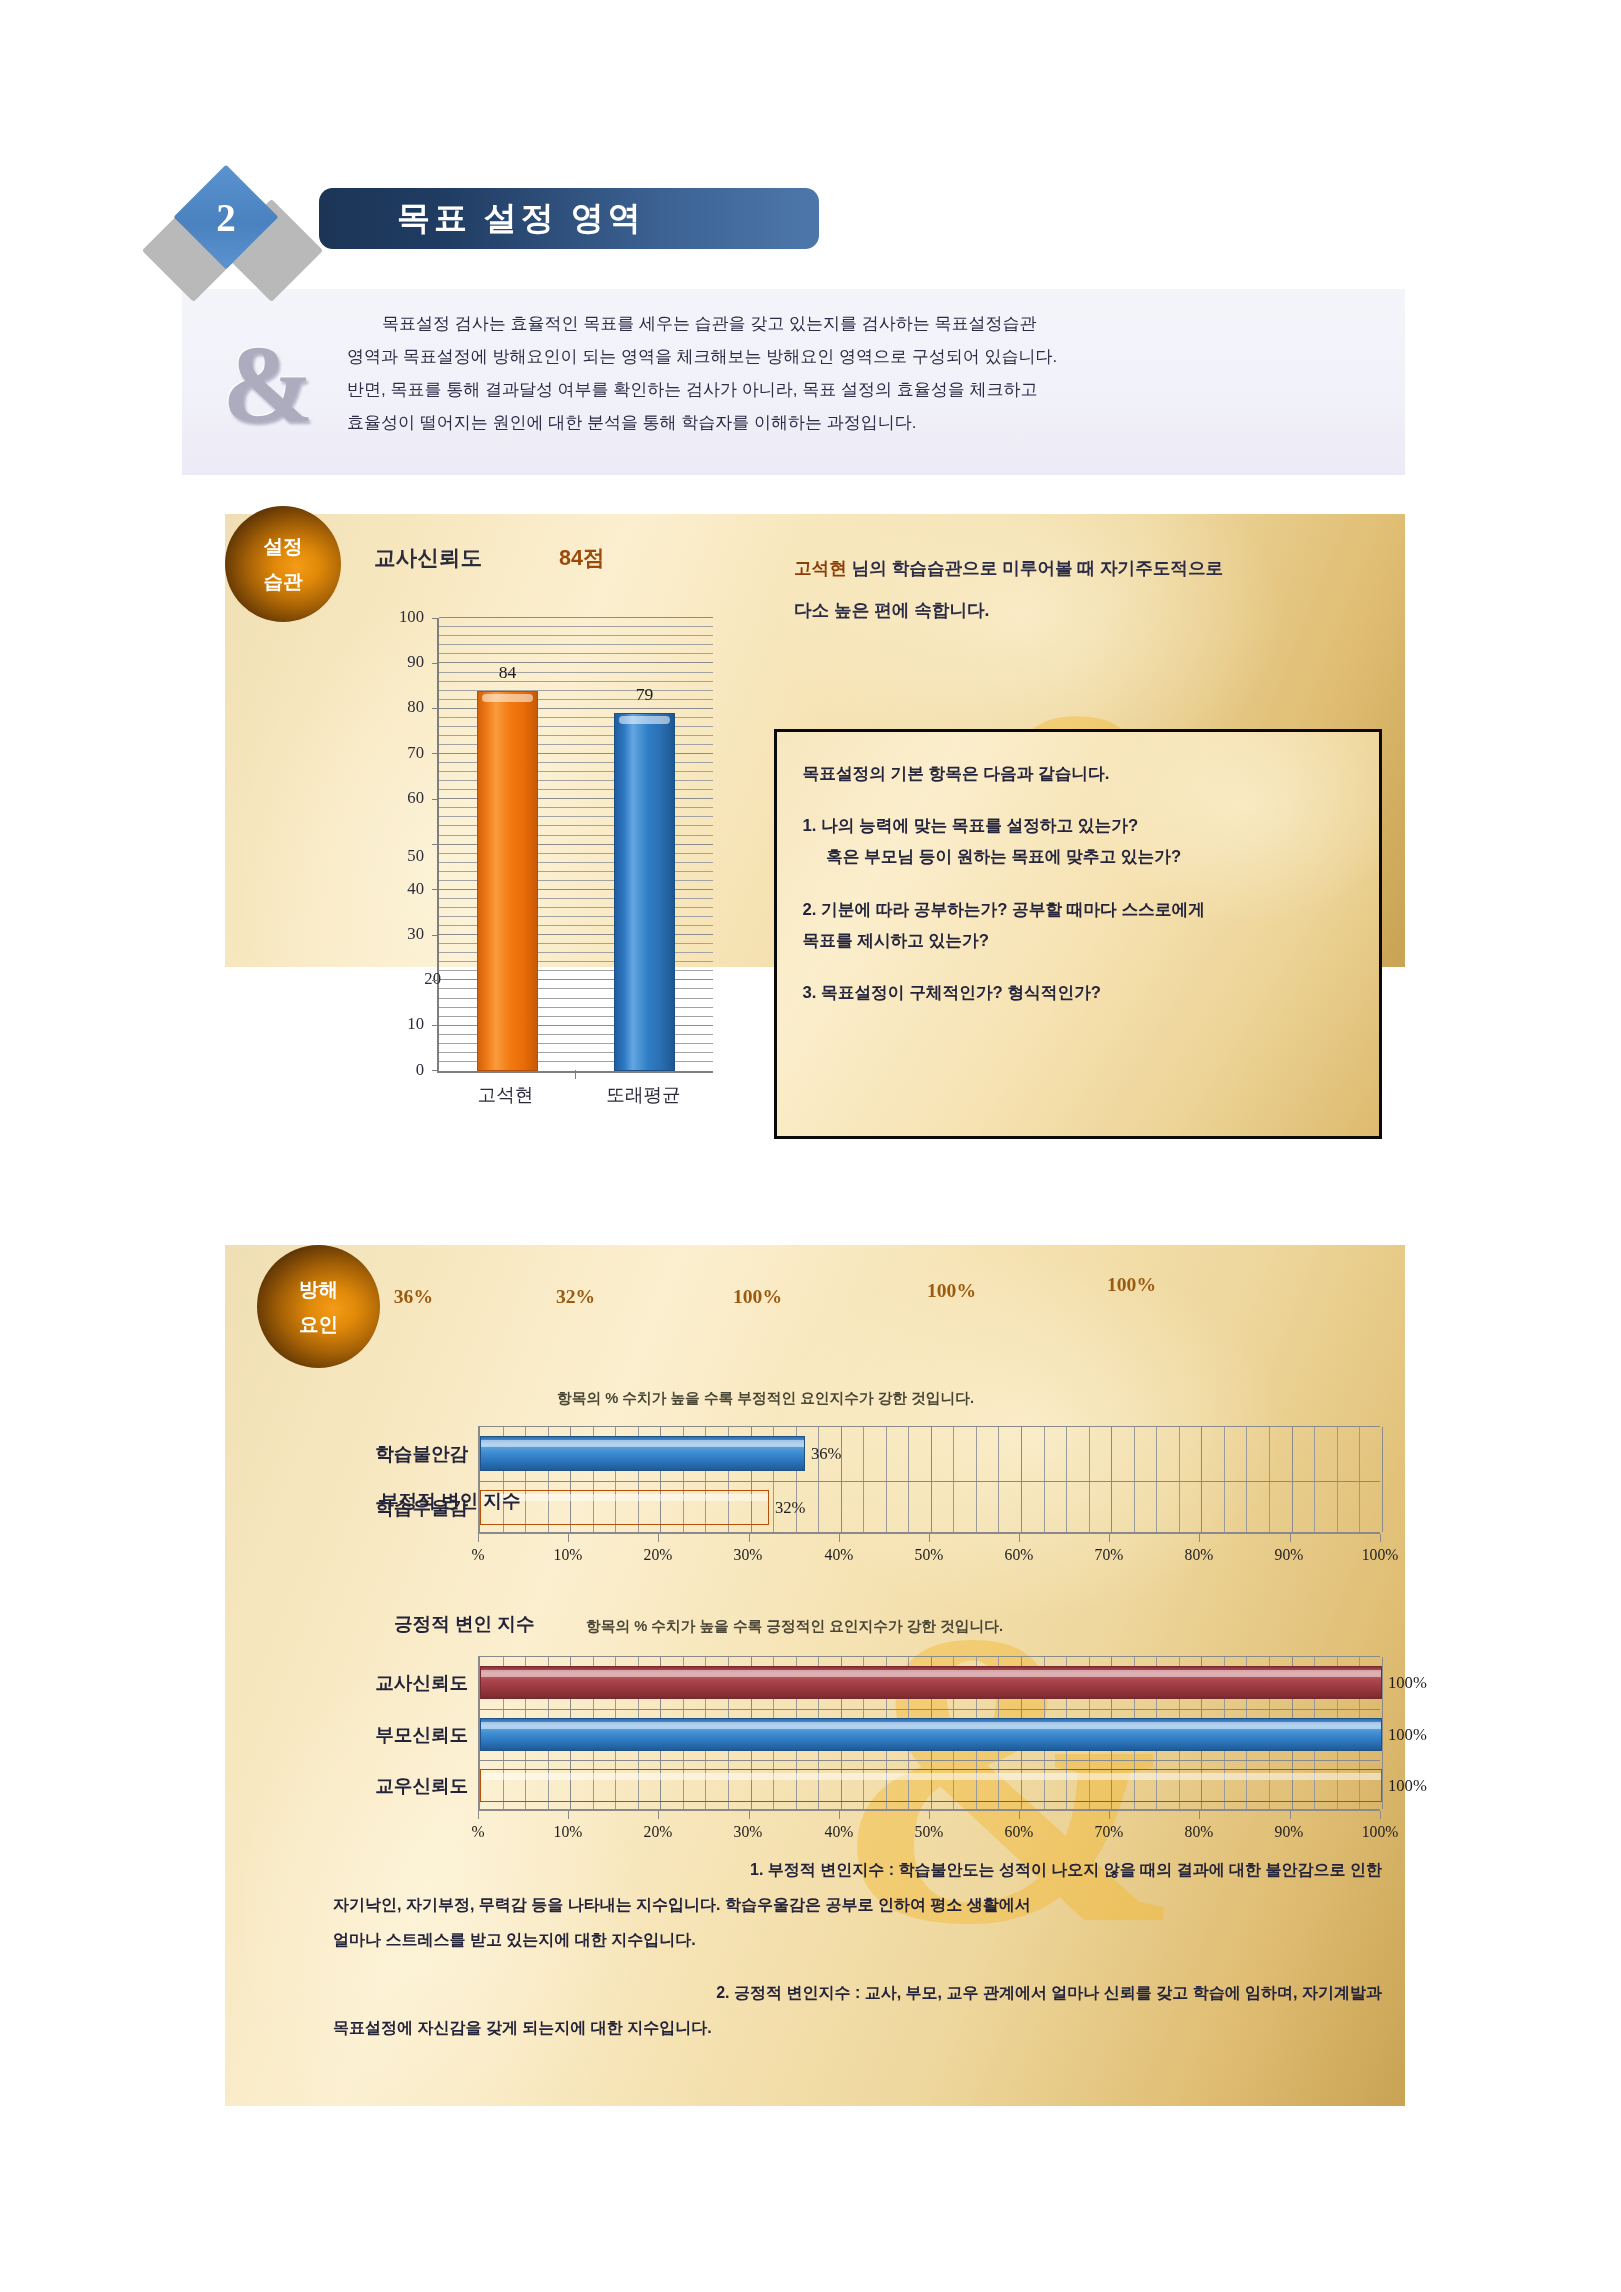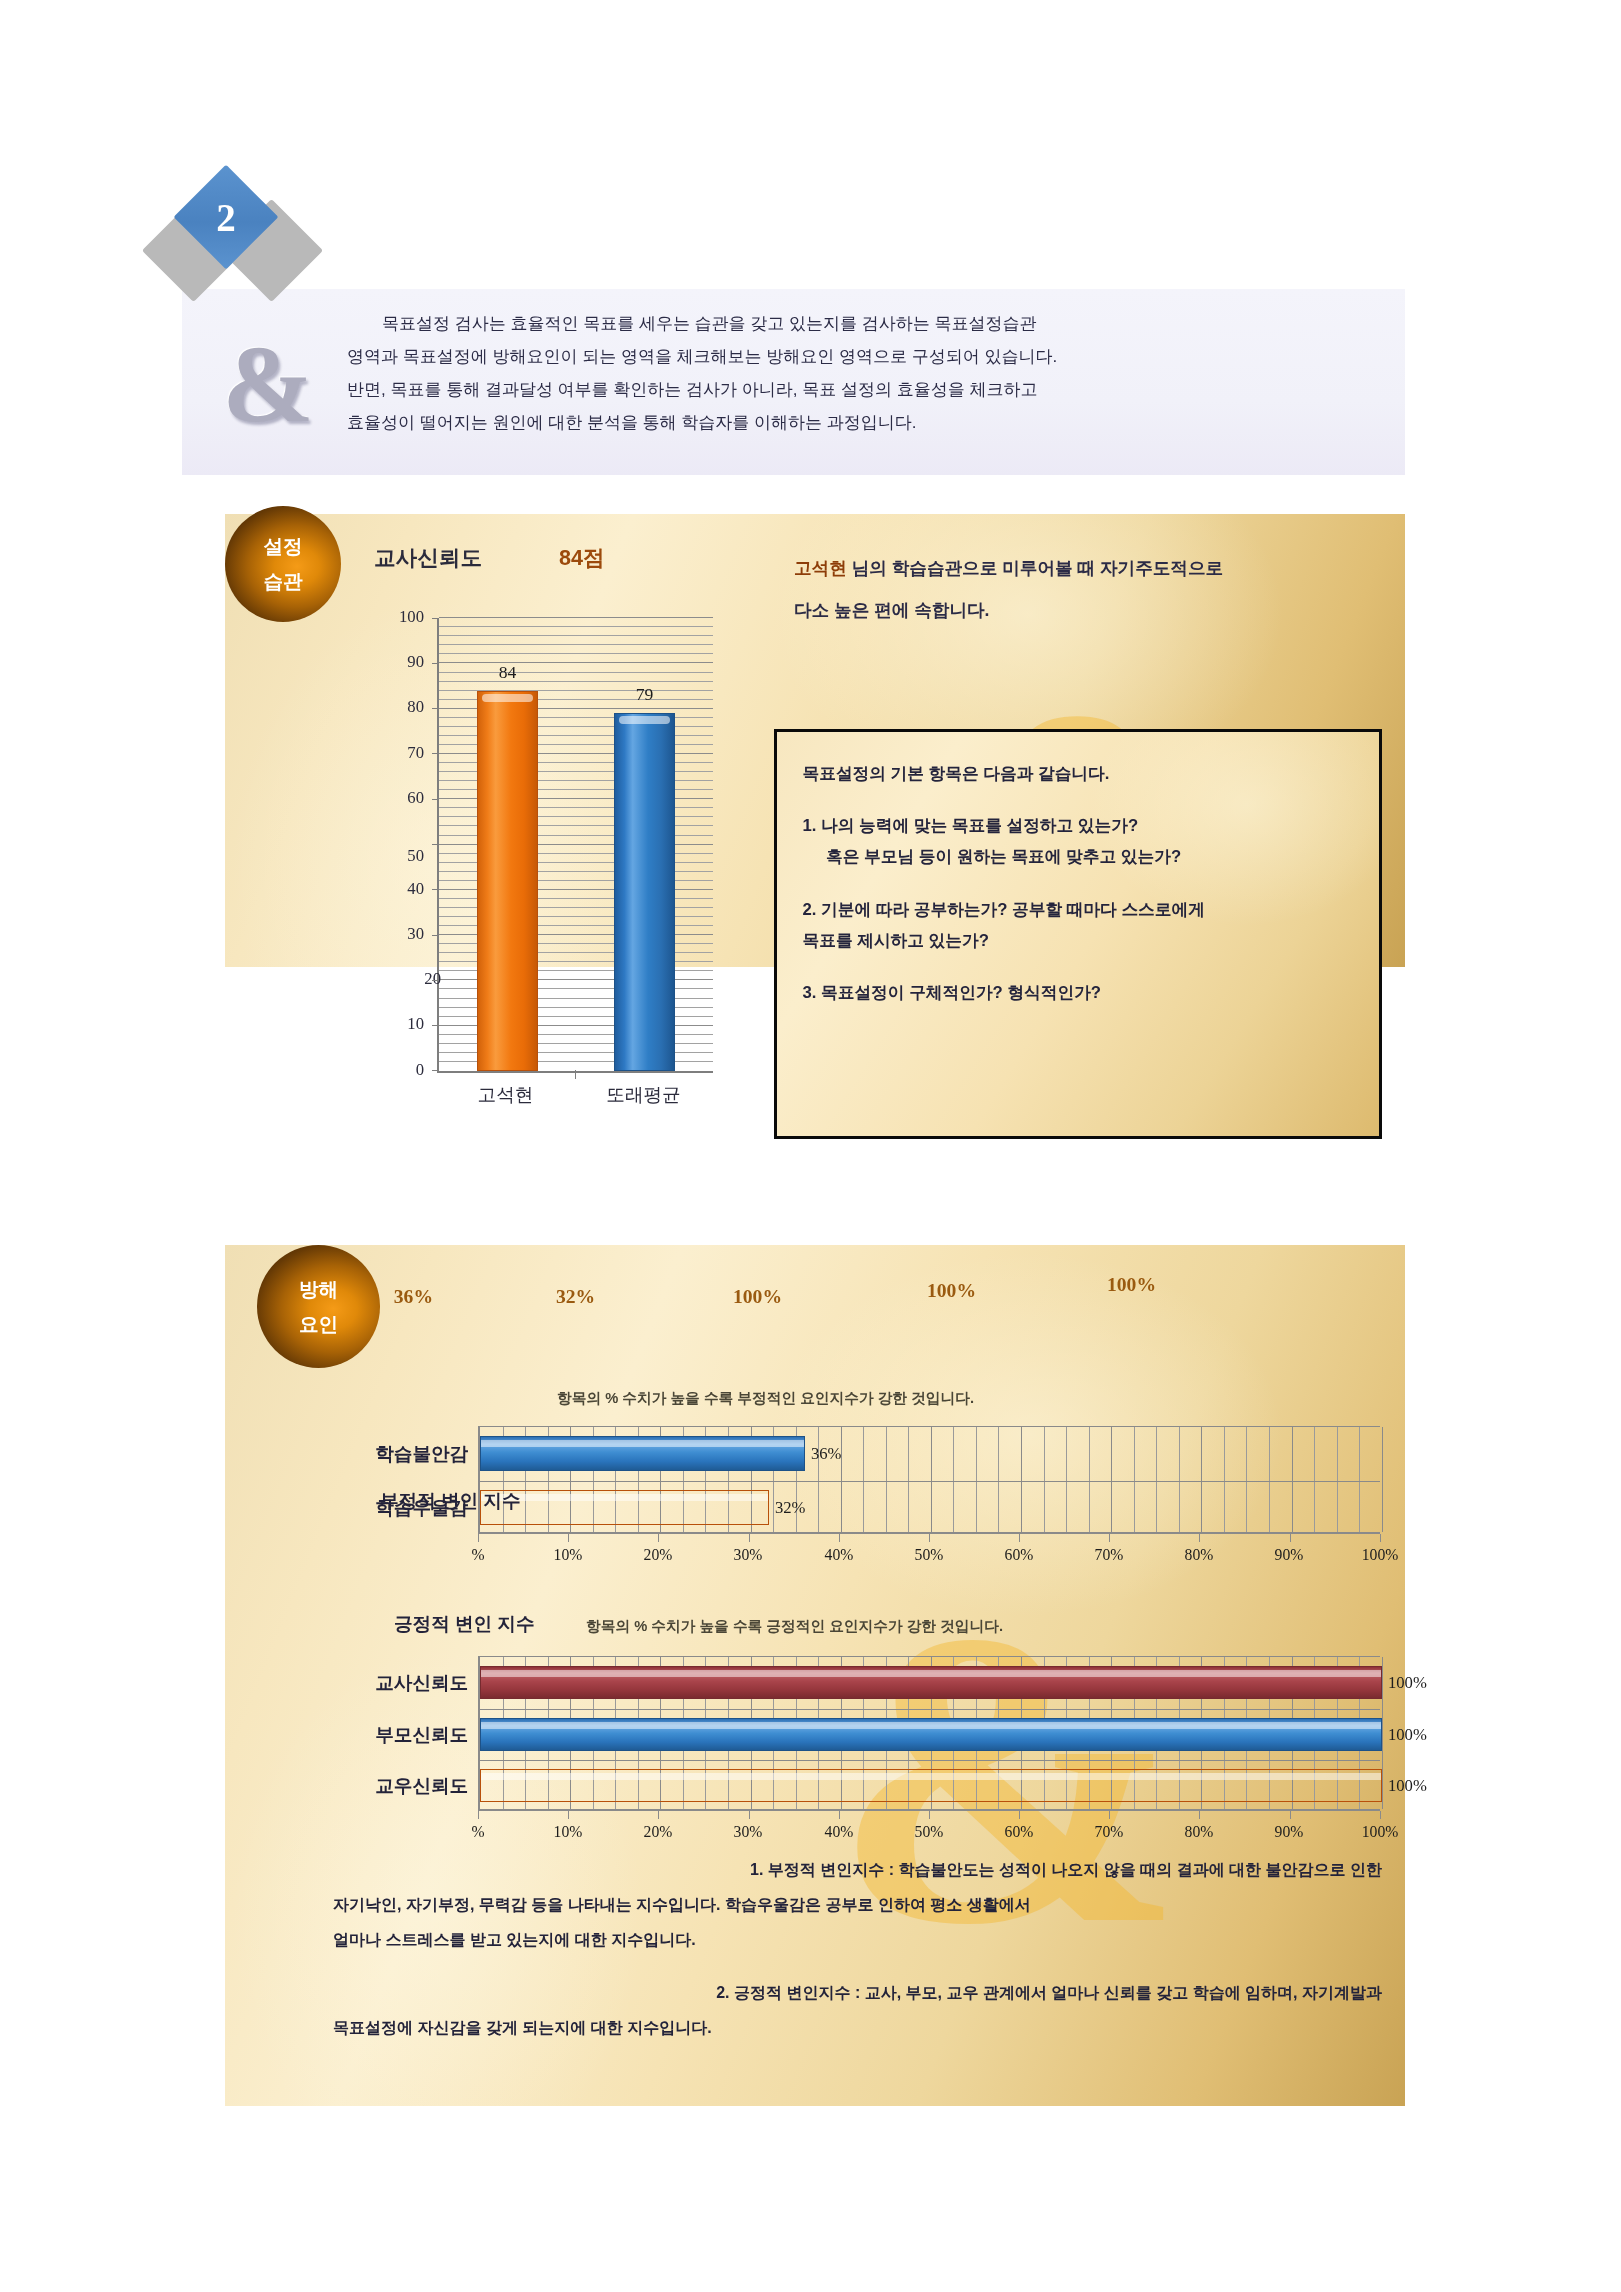--- a/index.html
+++ b/index.html
@@ -214,20 +214,23 @@
 </head>
 <body>
 
 <div id="header-zone">
   <div id="diamond-shadow-l"></div>
   <div id="diamond-shadow-r"></div>
   <div id="diamond-badge">
     <div id="diamond-shape"></div>
   </div>
   <div id="diamond-number">2</div>
+  <div id="section-banner">
+    <span class="title">목표 설정 영역</span>
+  </div>
 </div>
 
 <div id="intro-box">
   <div id="intro-emblem">&amp;</div>
   <div id="intro-text">
     <span class="l first">목표설정 검사는 효율적인 목표를 세우는 습관을 갖고 있는지를 검사하는 목표설정습관</span>
     <span class="l">영역과 목표설정에 방해요인이 되는 영역을 체크해보는 방해요인 영역으로 구성되어 있습니다.</span>
     <span class="l">반면, 목표를 통해 결과달성 여부를 확인하는 검사가 아니라, 목표 설정의 효율성을 체크하고</span>
     <span class="l">효율성이 떨어지는 원인에 대한 분석을 통해 학습자를 이해하는 과정입니다.</span>
   </div>

